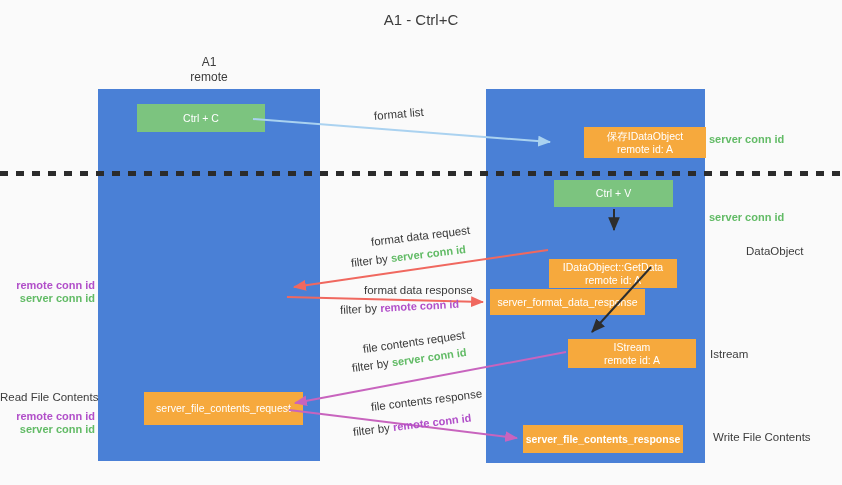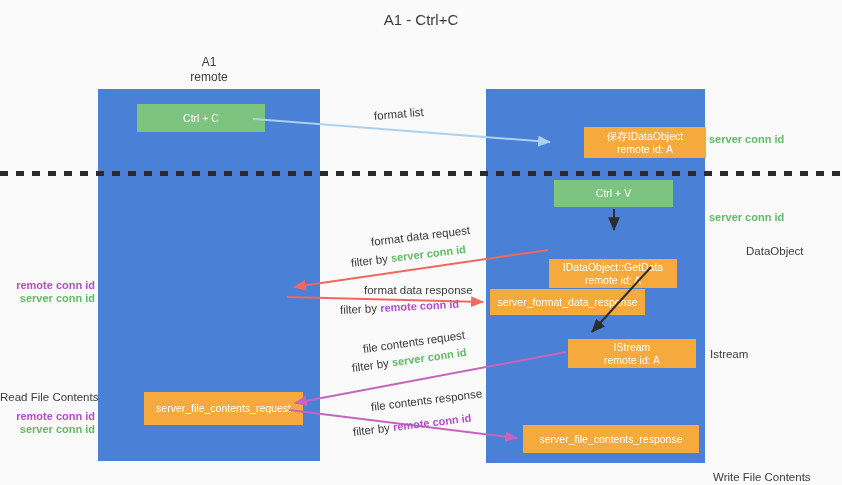--- a/index.html
+++ b/index.html
@@ -96,21 +96,21 @@
 
   <div class="box orange" style="left:568px;top:339px;width:128px;height:29px;">
     <div>IStream</div>
     <div>remote id: A</div>
   </div>
 
   <div class="box orange" style="left:144px;top:392px;width:159px;height:33px;">
     <div>server_file_contents_request</div>
   </div>
 
-  <div class="box orange" style="left:523px;top:425px;width:176px;height:28px;">
+  <div class="box orange" style="left:523px;top:425px;width:160px;height:28px;font-weight:bold;">
     <div>server_file_contents_response</div>
   </div>
 
   <div class="flabel" style="left:374px;top:110px;transform:rotate(-5deg);">format list</div>
 
   <div class="flabel" style="left:371px;top:236px;transform:rotate(-7deg);">format data request</div>
   <div class="flabel" style="left:351px;top:257px;transform:rotate(-7deg);"><span>filter by </span><span class="grn">server conn id</span></div>
 
   <div class="flabel" style="left:364px;top:284px;">format data response</div>
   <div class="flabel" style="left:340px;top:304px;transform:rotate(-3deg);"><span>filter by </span><span class="ppl">remote conn id</span></div>
@@ -118,21 +118,21 @@
   <div class="flabel" style="left:363px;top:343px;transform:rotate(-8deg);">file contents request</div>
   <div class="flabel" style="left:352px;top:362px;transform:rotate(-8deg);"><span>filter by </span><span class="grn">server conn id</span></div>
 
   <div class="flabel" style="left:371px;top:401px;transform:rotate(-7deg);">file contents response</div>
   <div class="flabel" style="left:353px;top:426px;transform:rotate(-7deg);"><span>filter by </span><span class="ppl">remote conn id</span></div>
 
   <div class="side grn" style="left:709px;top:133px;">server conn id</div>
   <div class="side grn" style="left:709px;top:211px;">server conn id</div>
   <div class="side" style="left:710px;top:245px;margin-left:36px;">DataObject</div>
   <div class="side" style="left:710px;top:348px;">Istream</div>
-  <div class="side" style="left:713px;top:431px;margin-top:40px;">Write File Contents</div>
+  <div class="side" style="left:713px;top:431px;">Write File Contents</div>
 
   <div class="side leftcol ppl" style="top:279px;">remote conn id</div>
   <div class="side leftcol grn" style="top:292px;">server conn id</div>
   <div class="side leftcol" style="top:391px;">Read File Contents</div>
   <div class="side leftcol ppl" style="top:410px;">remote conn id</div>
   <div class="side leftcol grn" style="top:423px;">server conn id</div>
 
 </div>
 
 </body></html>

